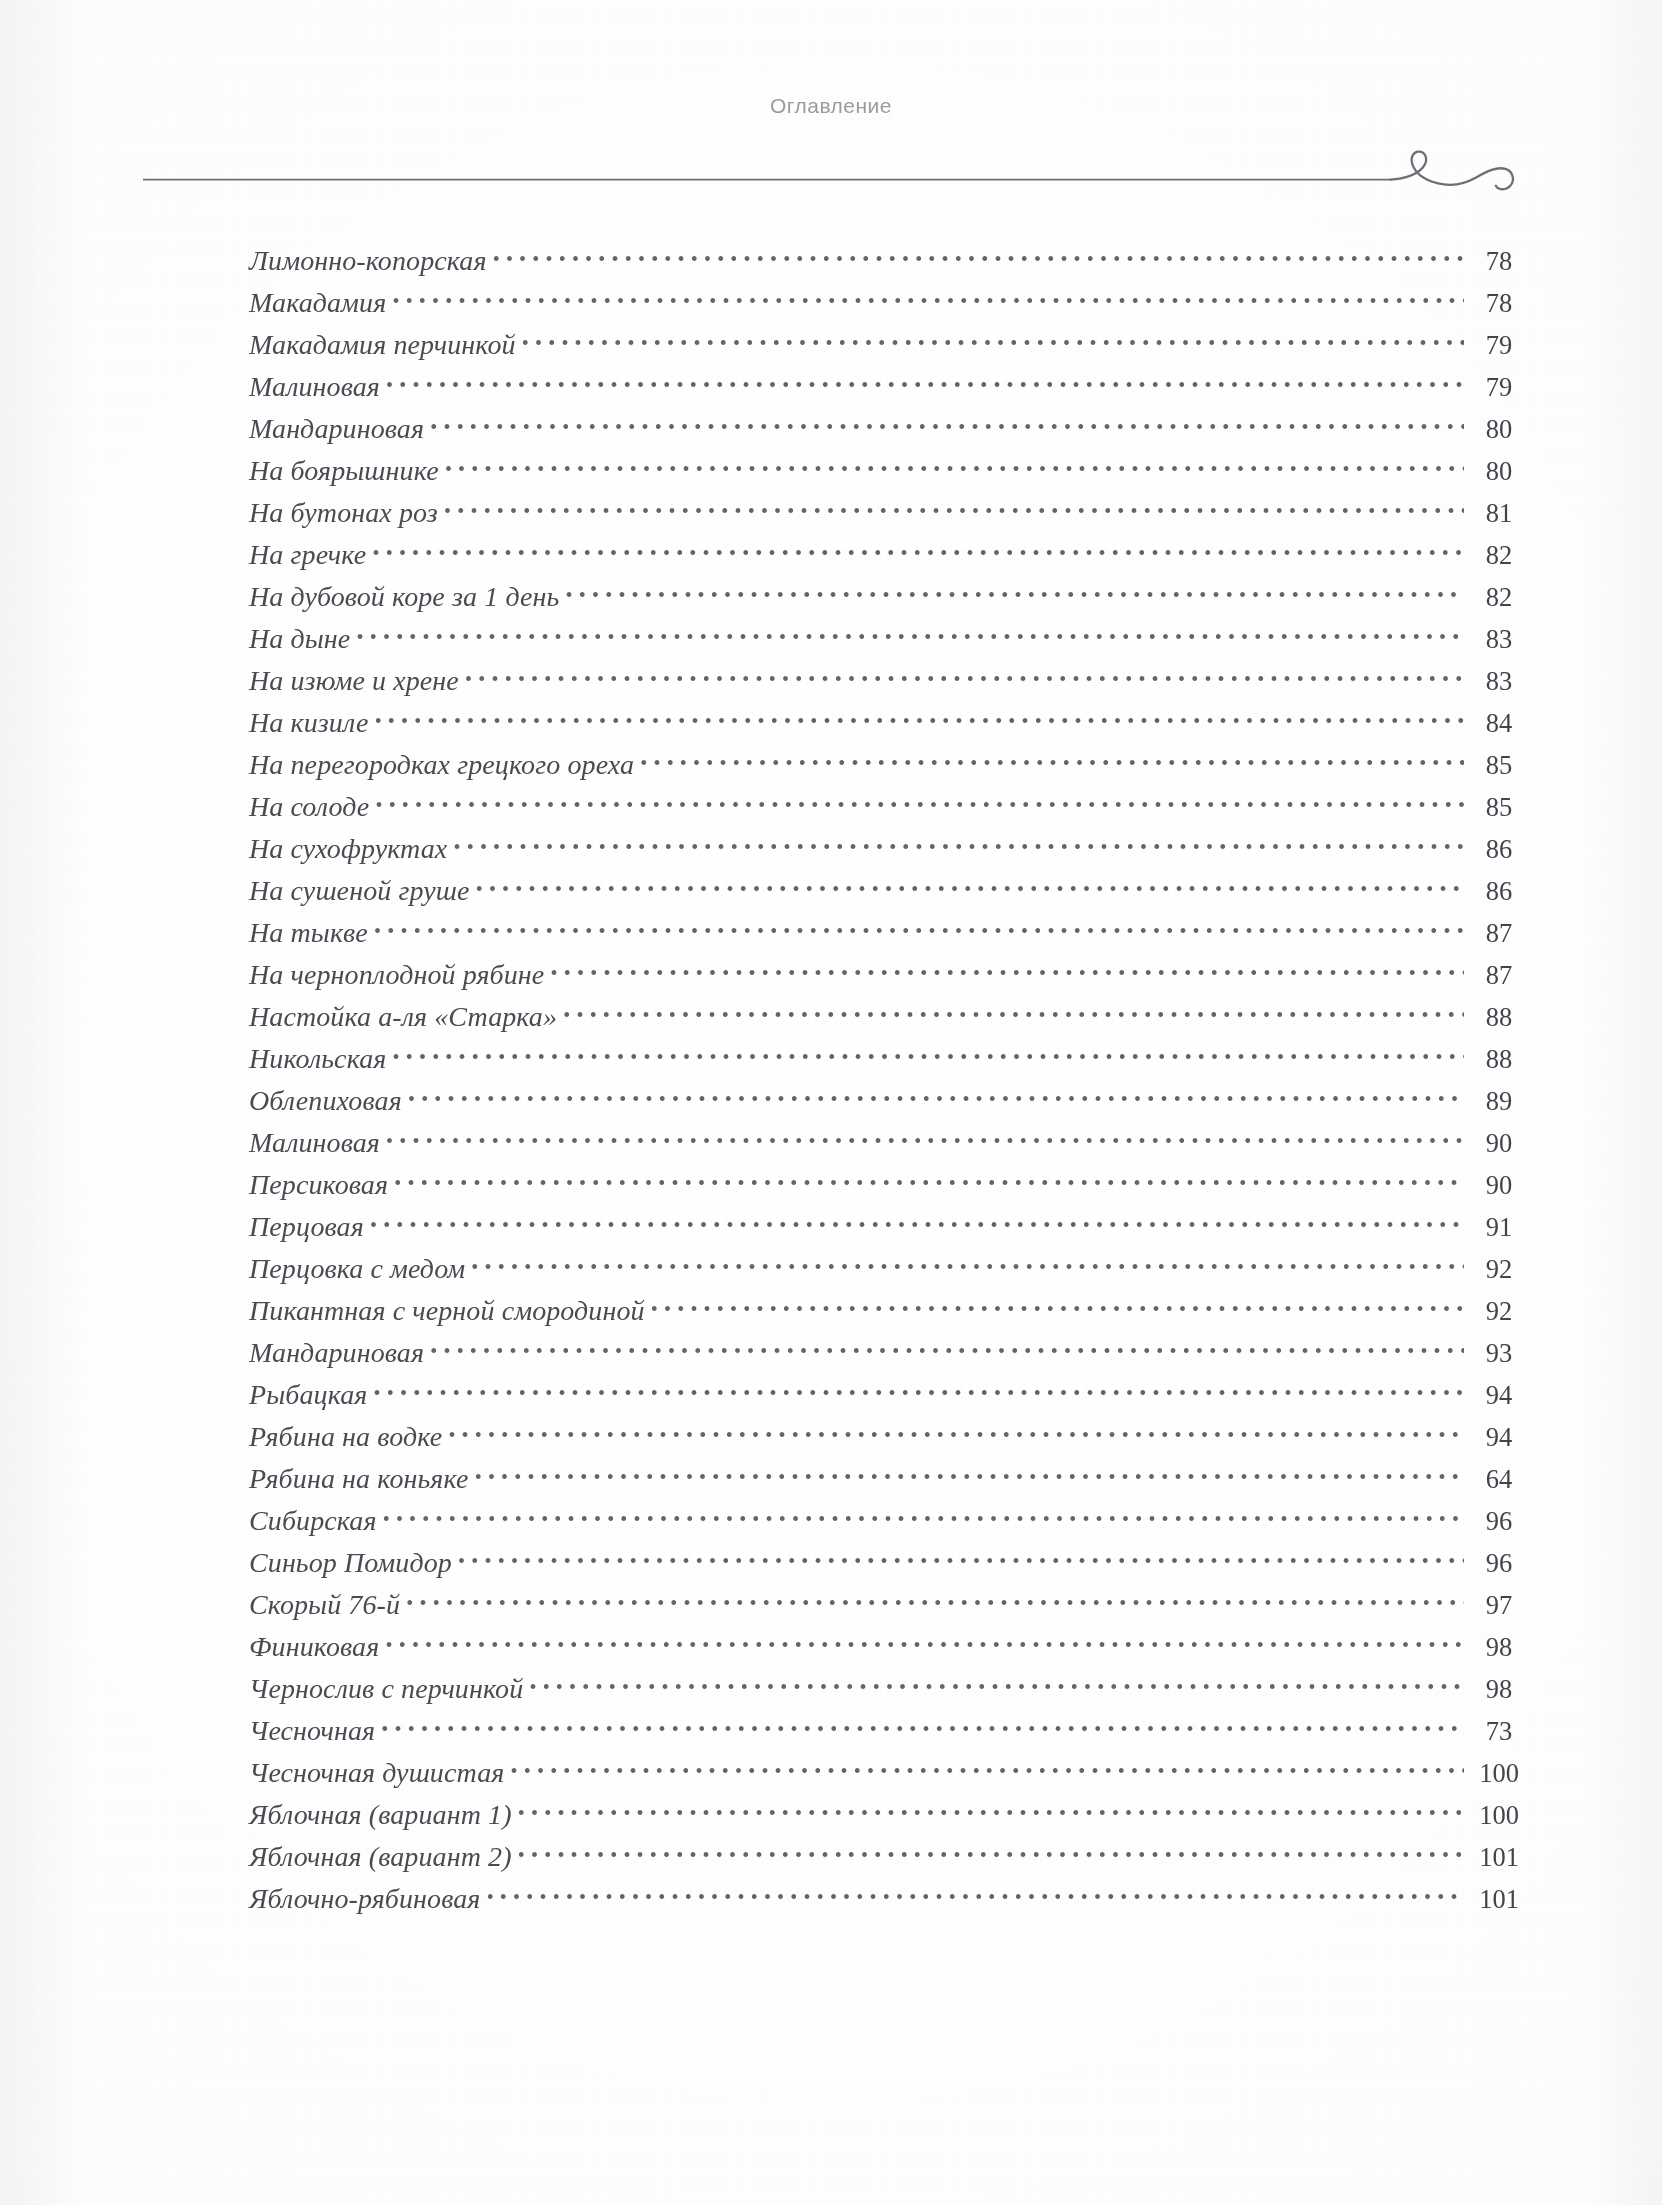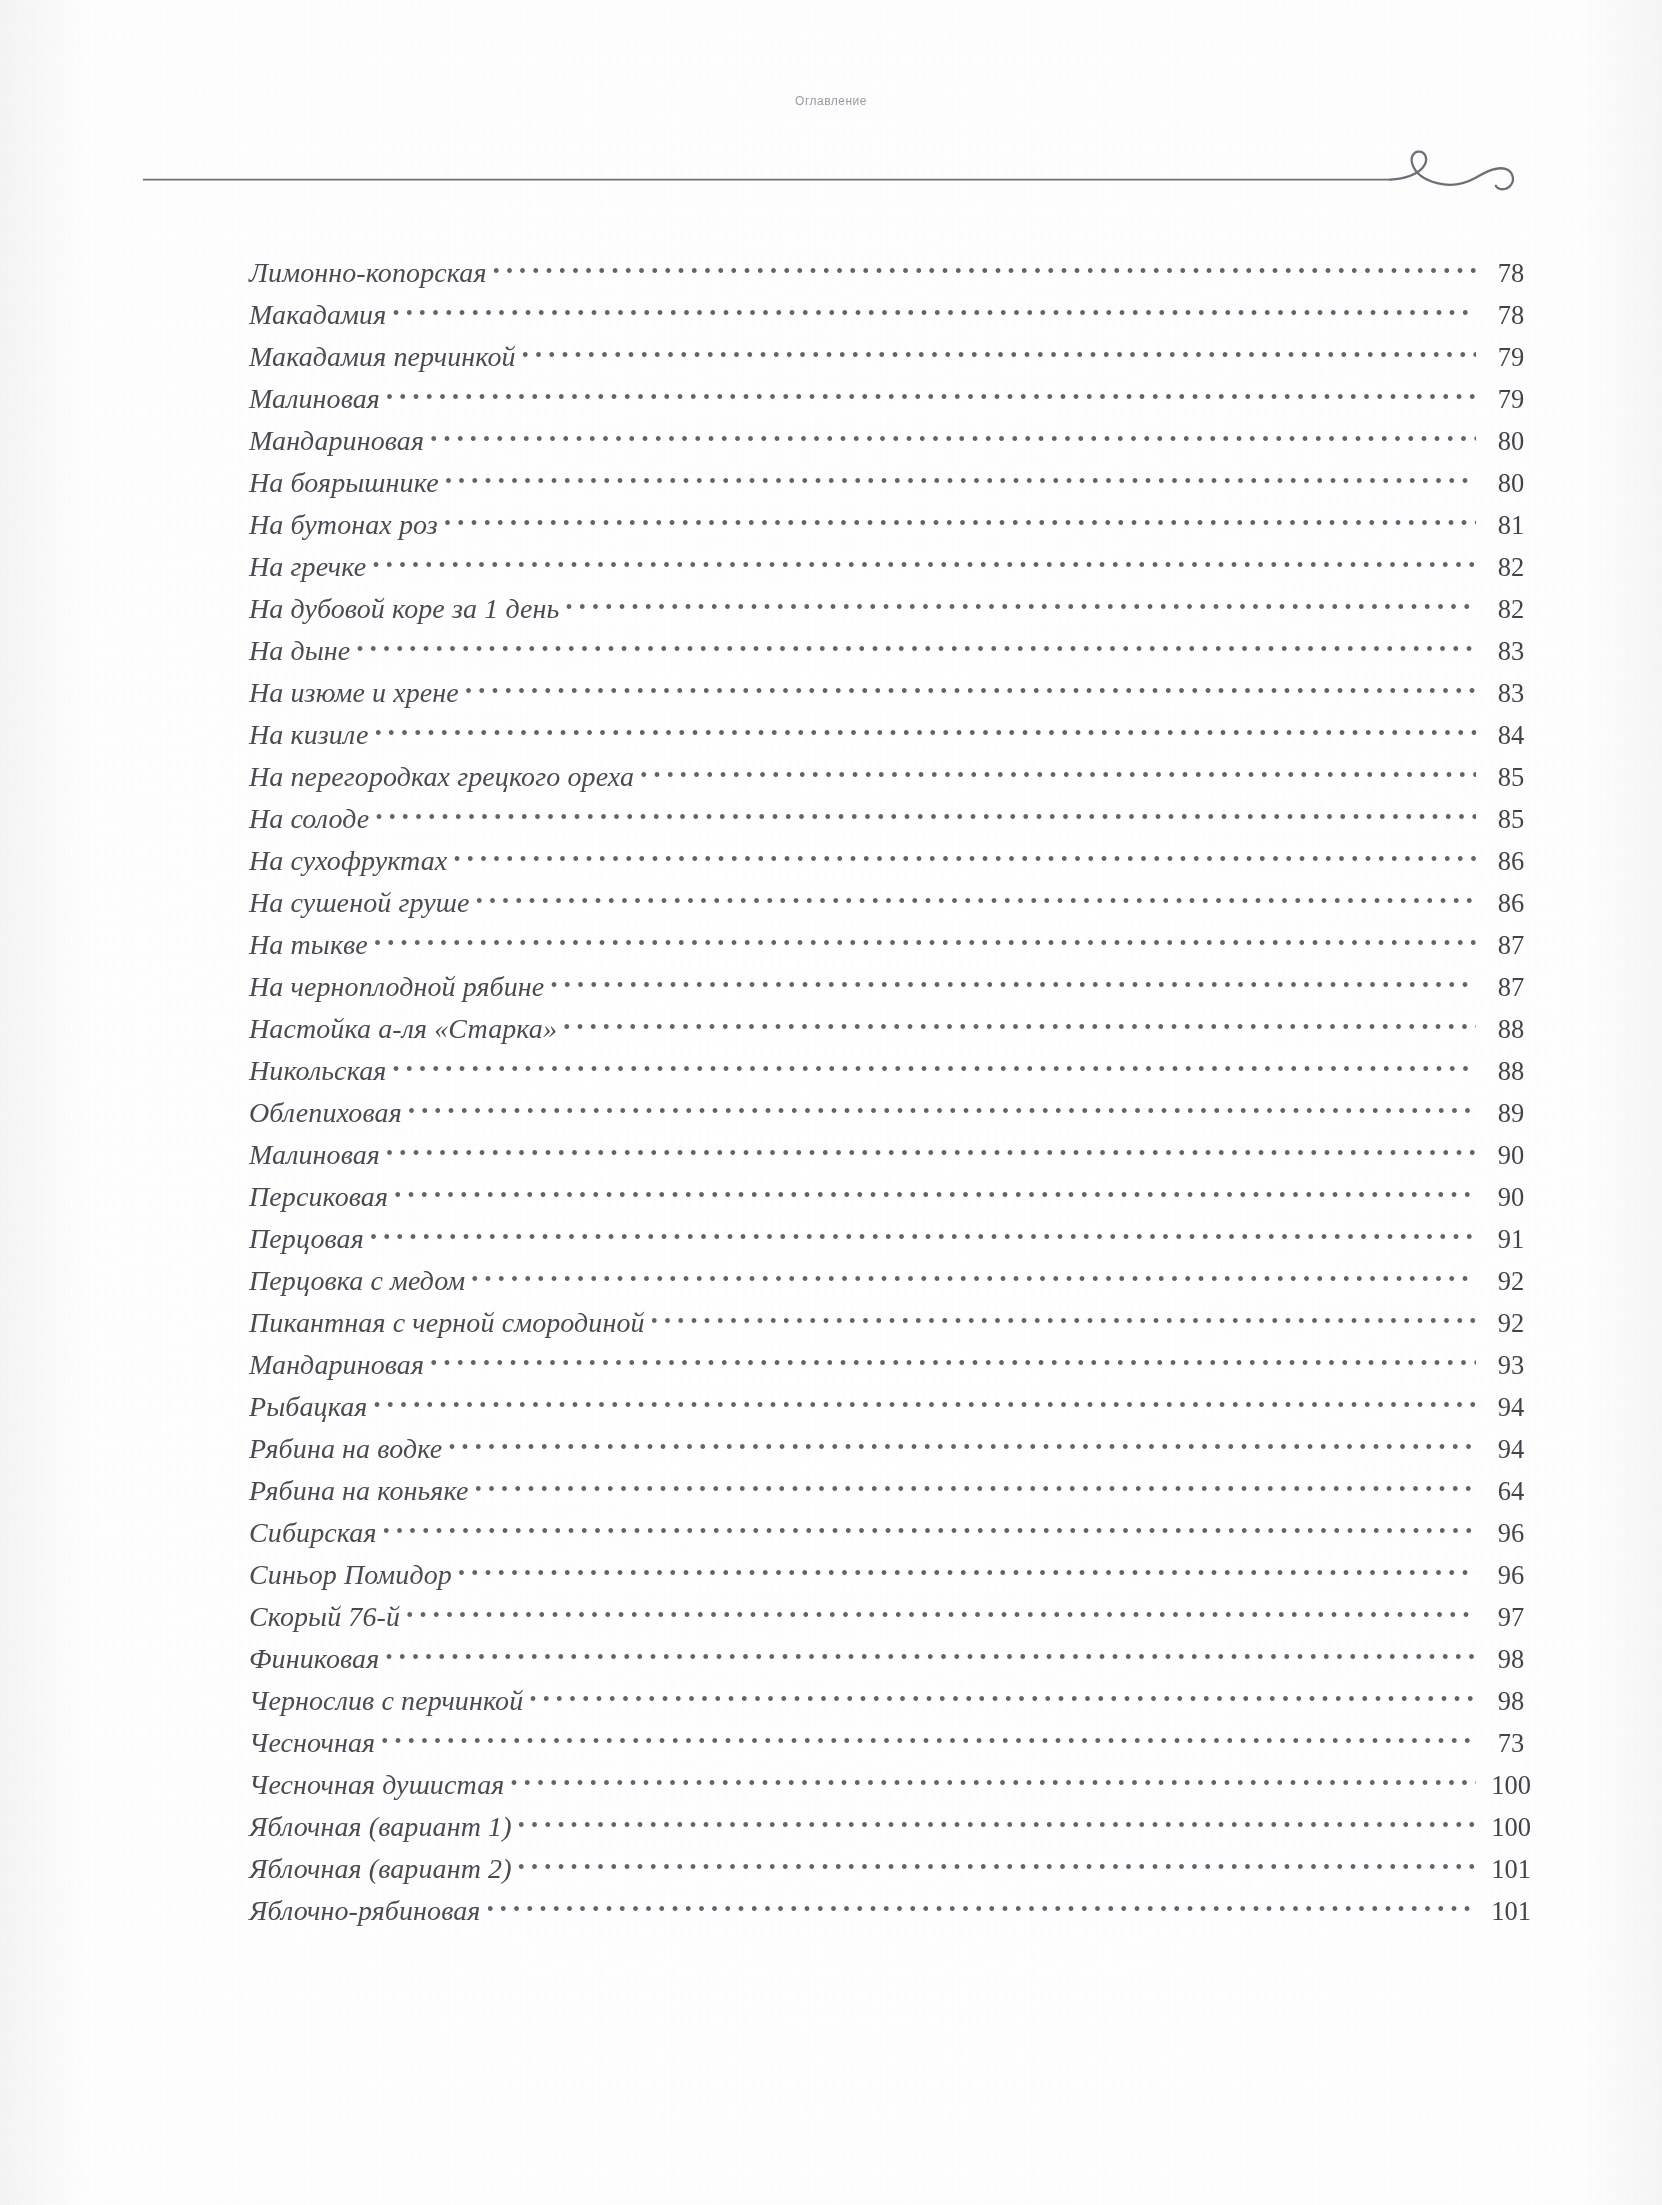--- a/index.html
+++ b/index.html
@@ -46,42 +46,41 @@
 
   
   .running-head {
     position: absolute;
     left: 0; right: 0;
     top: 94px;
     text-align: center;
   }
   .running-head-text {
     font-family: "Liberation Sans", "DejaVu Sans", sans-serif;
-    font-size: 12px;
+    font-size: 21px;
     letter-spacing: 0.5px;
     color: #9a9aa2;
     display: inline-block;
   }
 
   .head-rule-wrap {
     position: absolute;
     left: 143px;
     right: 132px;
     top: 146px;
     height: 53px;
   }
   .head-rule-wrap svg { display: block; width: 100%; height: 53px; }
 
   
   .toc {
     position: absolute;
     left: 249px;
-    right: 123px;
+    right: 135px;
     top: 247px;
-    margin-top: 12px;
   }
   .toc-row {
     display: flex;
     align-items: baseline;
     width: 100%;
     height: 42px;
   }
   .toc-title {
     font-style: italic;
     font-size: 28px;

